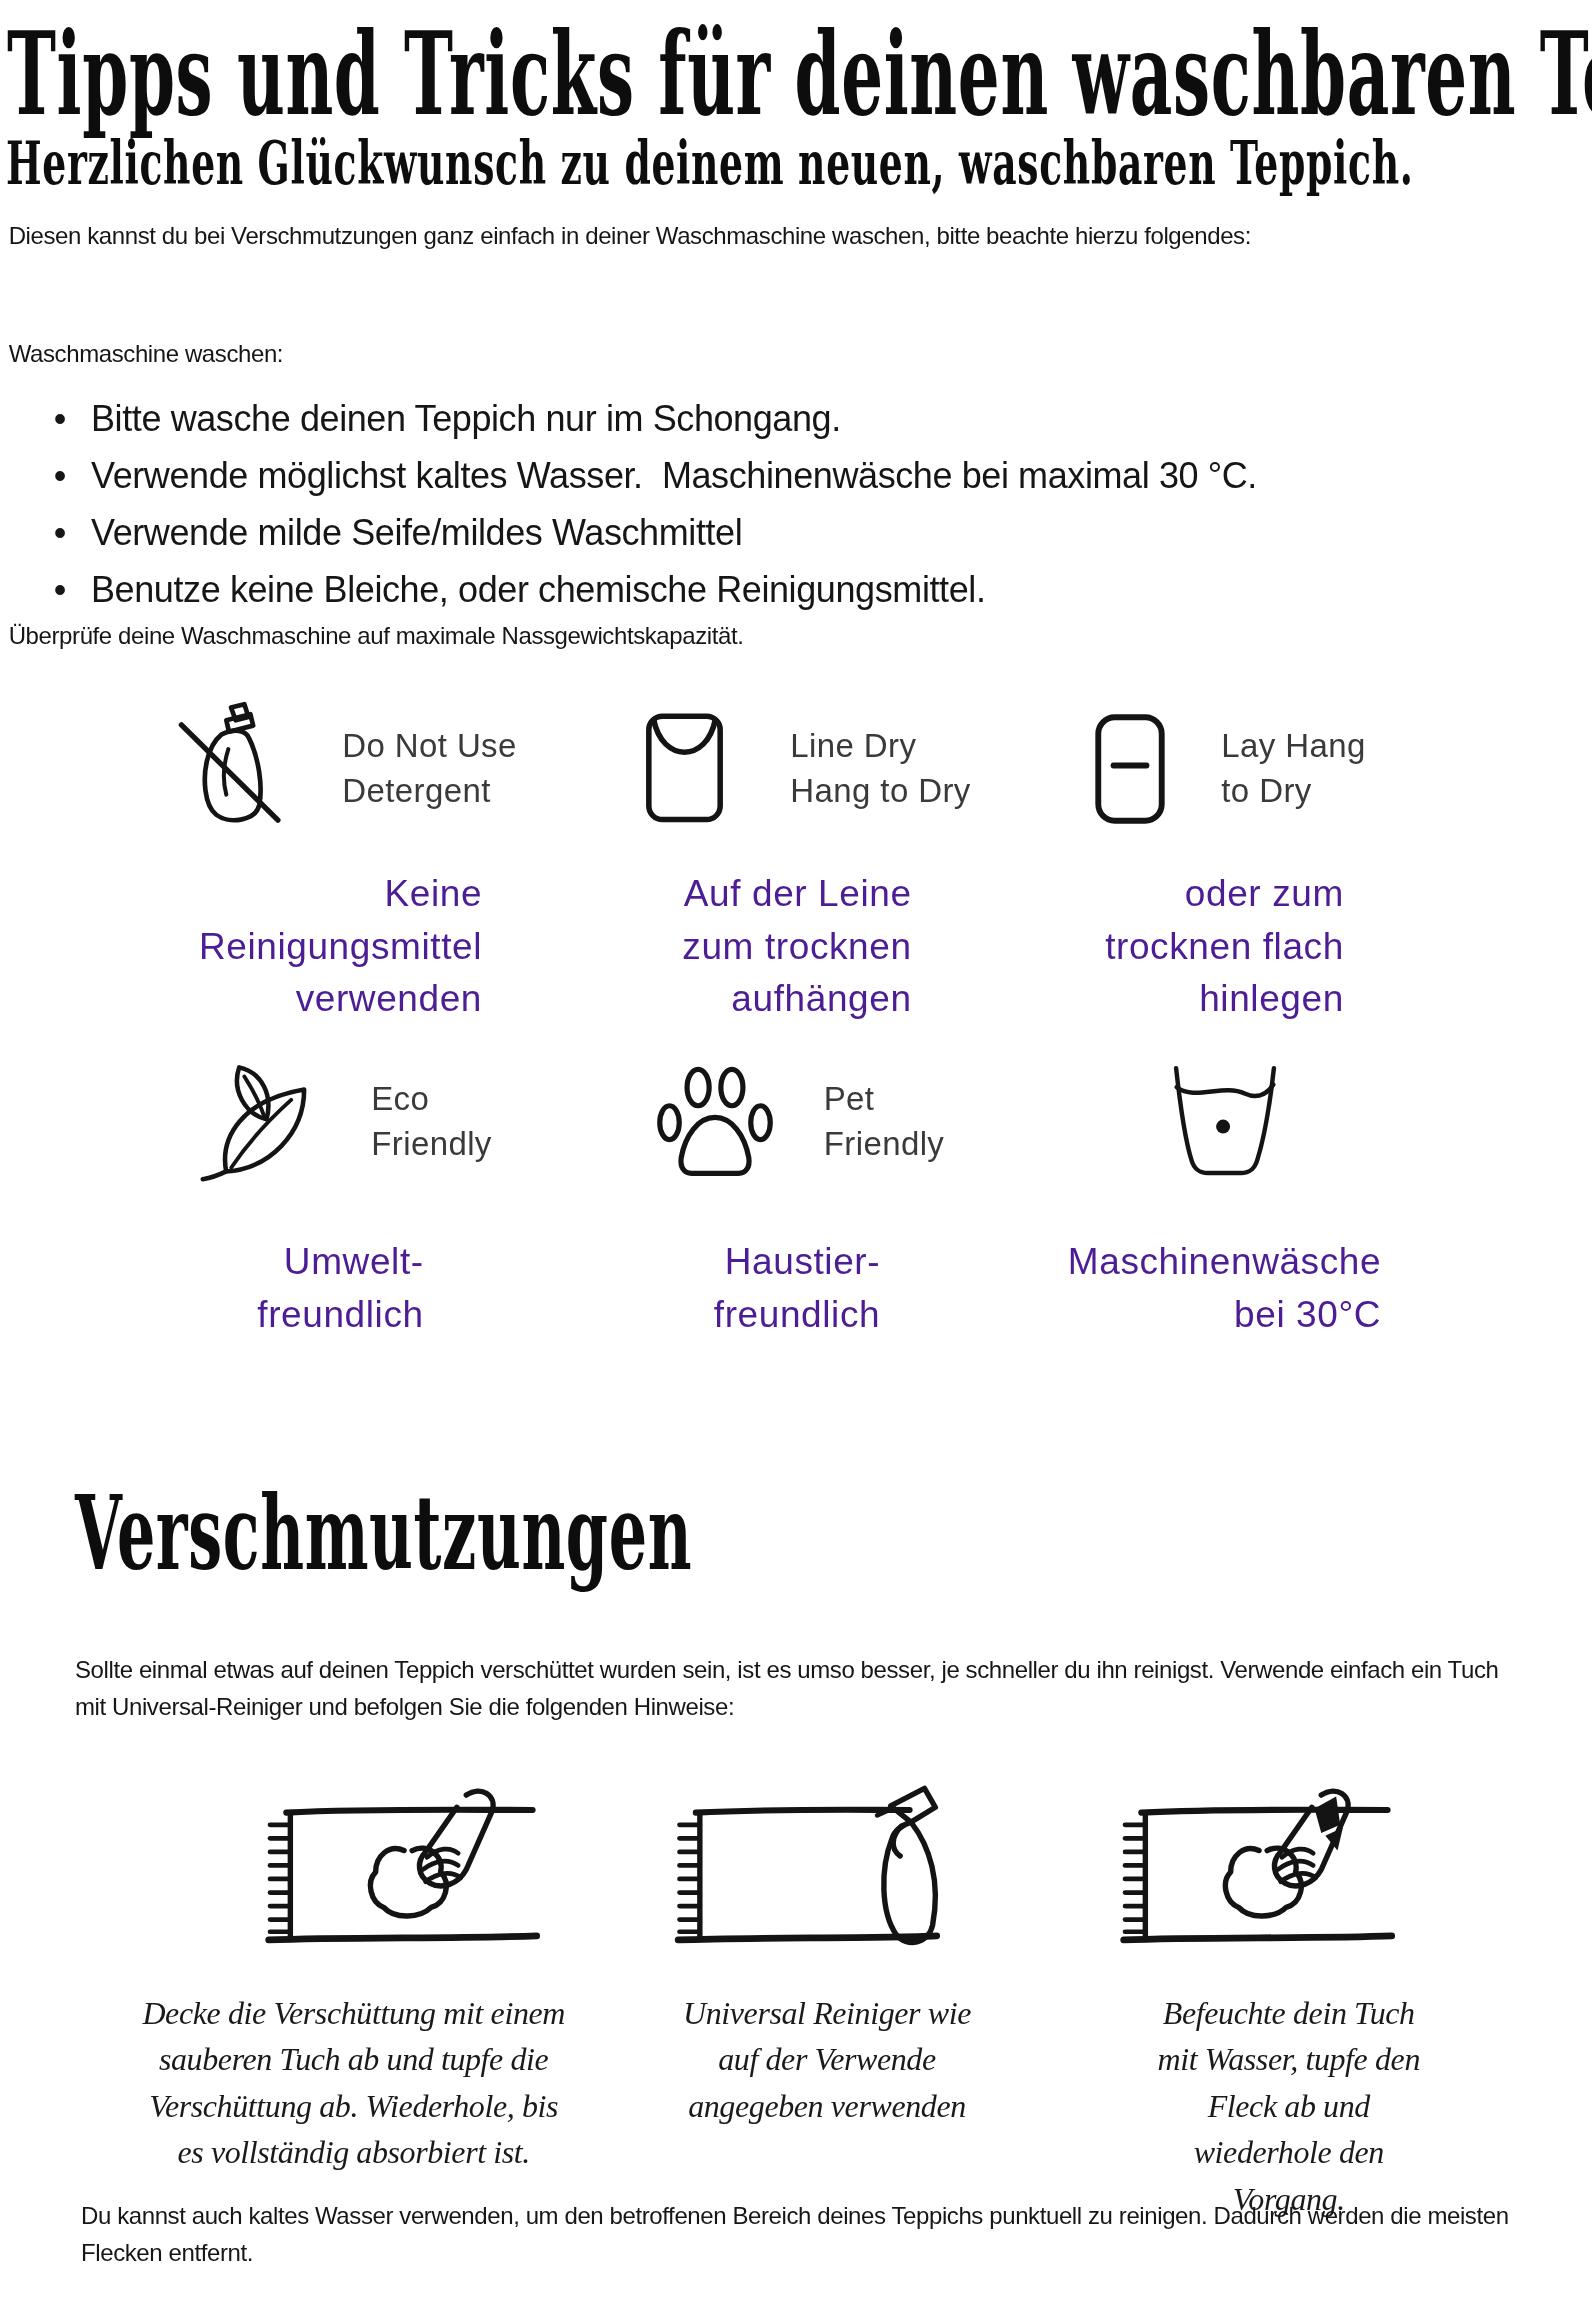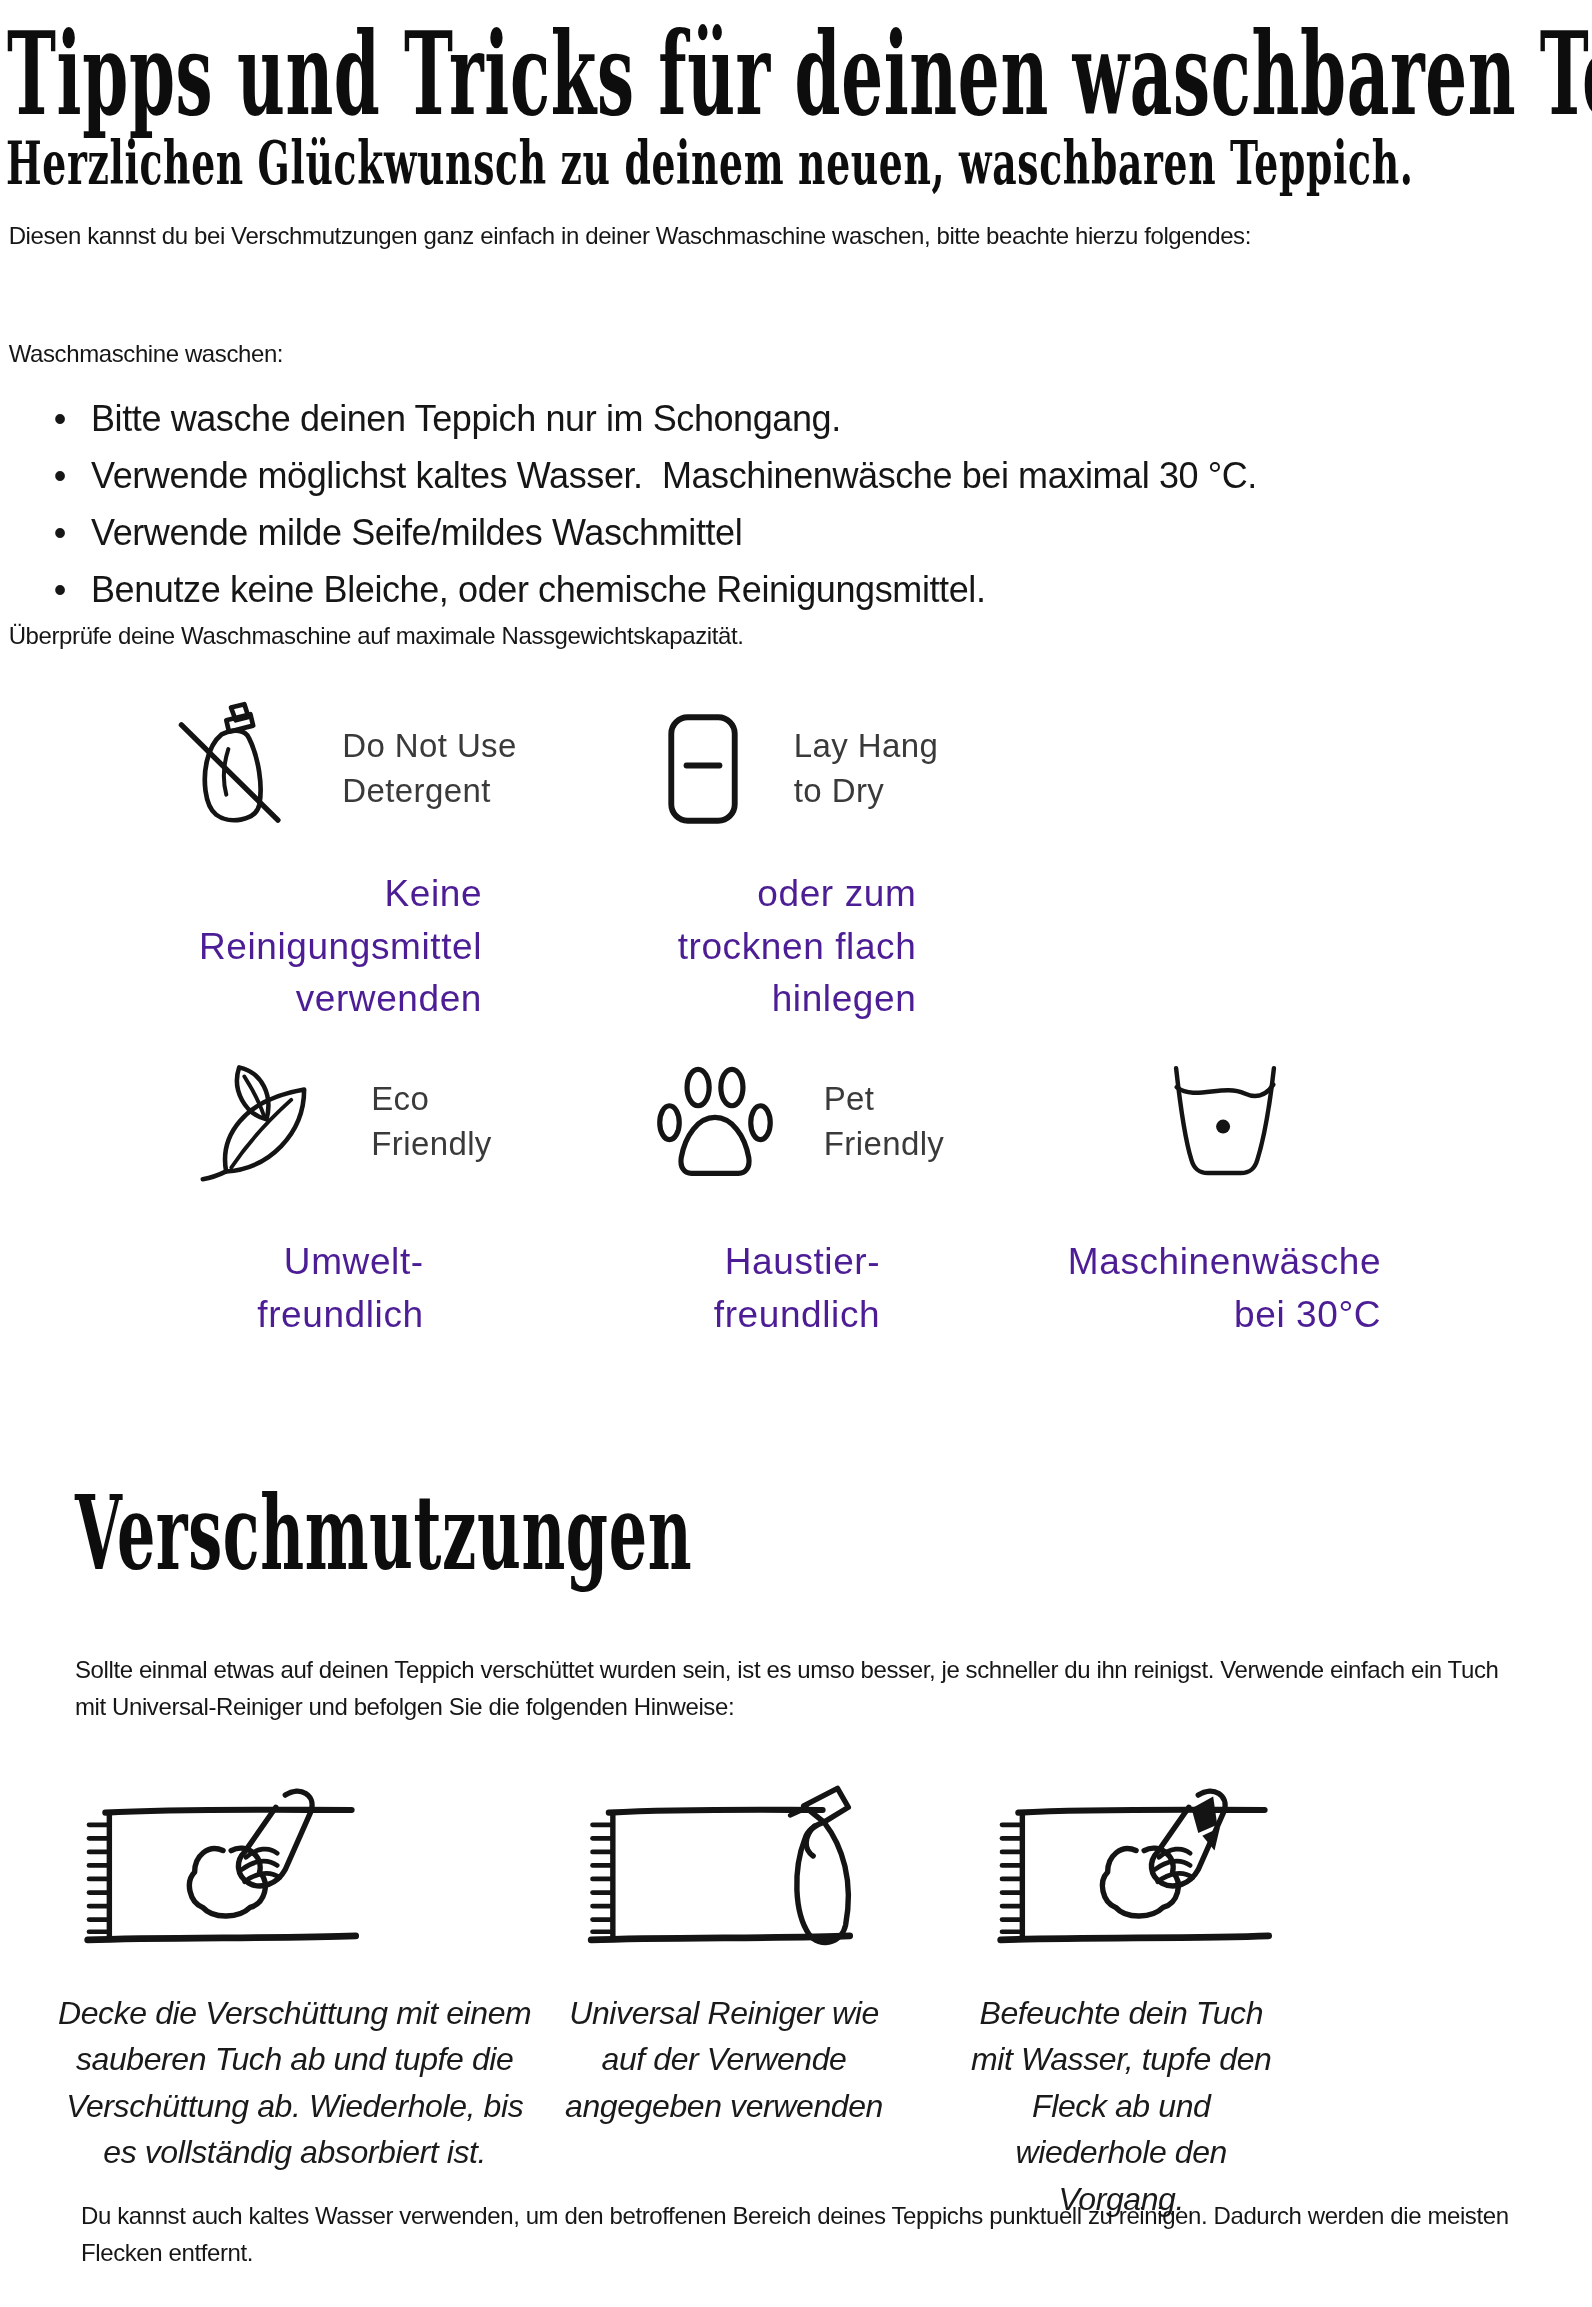--- a/index.html
+++ b/index.html
@@ -36,21 +36,21 @@
   .row2 .care-top { min-height:145px; }
   .care-label { font-size:33px; line-height:1.35; color:#3a3a3a; white-space:pre-line; letter-spacing:0.4px; }
   .care-caption { margin-top:16px; font-size:37px; line-height:1.42; color:#4c1d95;
                   text-align:right; white-space:pre-line; letter-spacing:0.6px; }
   .row2 .care-caption { margin-top:42px; }
 
   .stains-par { position:absolute; top:1651px; left:75px; width:1456px; }
 
   .steps-grid { position:absolute; top:1768px; left:58px; width:1478px;
                 display:grid; grid-template-columns:507px 406px 449px; }
-  .step { display:flex; flex-direction:column; align-items:flex-start; }
+  .step { display:flex; flex-direction:column; align-items:flex-end;font-family:Liberation Serif, serif; }
   .step-icon-box { height:203px; display:flex; align-items:flex-start; justify-content:center; }
   .step-caption { margin-top:19px; font-style:italic; font-size:32px; line-height:1.45;
                   color:#1a1a1a; text-align:center; white-space:pre-line; letter-spacing:-0.4px; }
   .closing { position:absolute; top:2197px; left:81px; width:1456px; }
 
   svg { display:block; }
   .stroke { fill:none; stroke:#141414; stroke-linecap:round; stroke-linejoin:round; }
 </style>
 </head>
 <body>
@@ -89,20 +89,35 @@
           </svg>
         </span>
         <div class="care-label">Do Not Use
 Detergent</div>
       </div>
       <div class="care-caption">Keine
 Reinigungsmittel
 verwenden</div>
     </div>
 
+    <div class="care">
+      <div class="care-top">
+        <span>
+          <svg width="123" height="125" viewBox="0 0 200 202">
+            <rect class="stroke" stroke-width="9" x="42" y="16" width="116" height="168" rx="22"></rect>
+            <path class="stroke" stroke-width="9" d="M50,22 C64,92 136,92 150,22"></path>
+          </svg>
+        </span>
+        <div class="care-label">Line Dry
+Hang to Dry</div>
+      </div>
+      <div class="care-caption">Auf der Leine
+zum trocknen
+aufhängen</div>
+    </div>
 
     <div class="care">
       <div class="care-top">
         <span>
           <svg width="94" height="122" viewBox="0 0 160 200">
             <rect class="stroke" stroke-width="10" x="26" y="12" width="108" height="176" rx="28"></rect>
             <path class="stroke" stroke-width="10" d="M52,94 L108,94"></path>
           </svg>
         </span>
         <div class="care-label">Lay Hang

